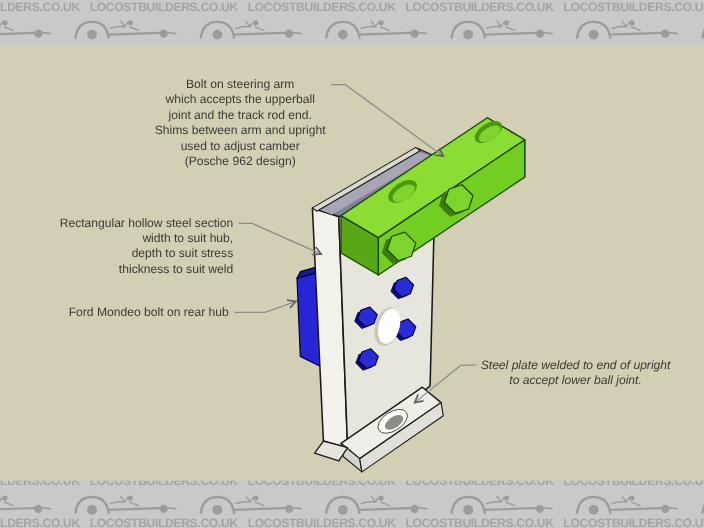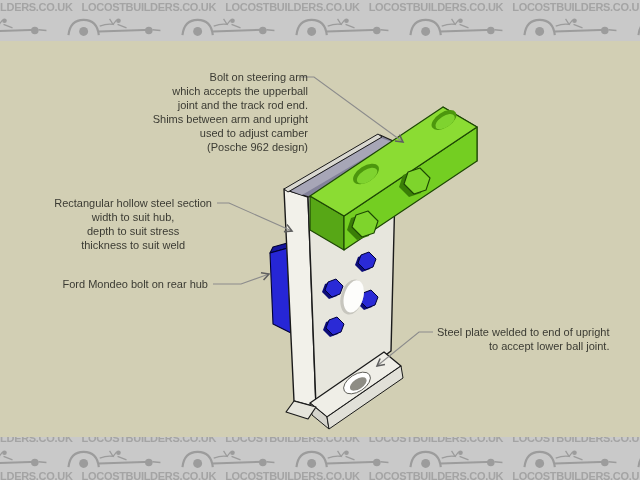--- a/index.html
+++ b/index.html
@@ -23,24 +23,24 @@
   .wm-clip .wm-row{margin-top:-5px;}
   .car-row{display:flex;gap:14px;margin-left:-50px;margin-top:2px;}
   .car-row svg{flex:none;}
   
   .model{position:absolute;left:0;top:0;z-index:2;pointer-events:none;}
   
   .ann{
     position:absolute;z-index:3;font-size:11px;line-height:14px;
     color:#3b3b33;white-space:pre-line;
   }
-  .ann-steering{top:70px;right:332px;text-align:right;}
-  .ann-hollow{top:196px;right:428px;text-align:center;}
+  .ann-steering{top:70px;right:344px;text-align:center;}
+  .ann-hollow{top:196px;right:428px;text-align:right;}
   .ann-hub{top:277px;right:432px;text-align:center;}
-  .ann-plate{top:325px;left:437px;text-align:right;}
+  .ann-plate{top:325px;left:437px;text-align:center;font-style:italic;}
 </style>
 </head>
 <body>
 
 <svg width="0" height="0" style="position:absolute" aria-hidden="true">
   <defs>
     <g id="carshape" fill="none" stroke="#9c9c9c">
       <path d="M5,21 Q7,4 22,4 Q37,4 39,21" stroke-width="2.4"></path>
       <circle cx="22" cy="17" r="5" fill="#9c9c9c" stroke="none"></circle>
       <path d="M39,17 L98,15" stroke-width="2.2"></path>

